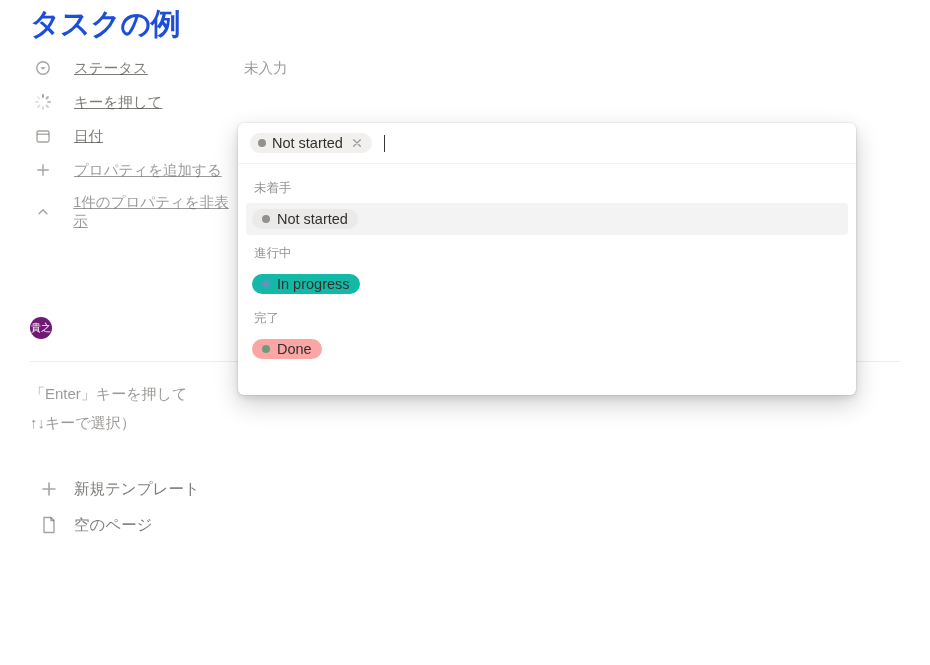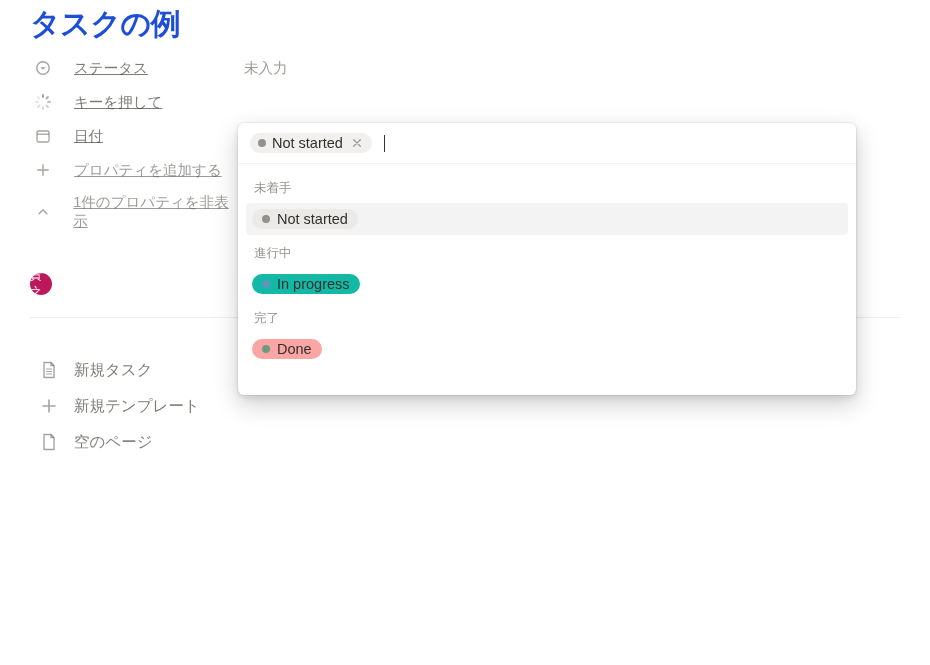--- a/index.html
+++ b/index.html
@@ -61,27 +61,28 @@
       display: flex;
       align-items: center;
       gap: 12px;
       margin-top: 36px;
       font-size: 14.5px;
     }
     .avatar {
       width: 22px;
       height: 22px;
       border-radius: 50%;
-      background: #be185d;
+      background: #701a75;
       color: #fff;
-      font-size: 12px;
+      font-size: 10px;
       display: flex;
       align-items: center;
       justify-content: center;
       font-weight: 500;
+      margin-top: 44px;
     }
     .relation-text {
       color: rgb(55,53,47);
     }
     .divider {
       border: none;
       border-top: 1px solid rgba(55,53,47,0.09);
       margin: 22px 0 18px 0;
     }
     .hint {
@@ -295,32 +296,26 @@
       <div class="prop-val"></div>
     </div>
   </div>
 
   <div class="relation-row">
     <span class="avatar">貴之</span>
   </div>
 
   <hr class="divider">
 
+  <div class="hint">
+    <div>「Enter」キーを押して</div>
+    <div>↑↓キーで選択）</div>
+  </div>
 
   <div class="create-list">
-    <div class="create-item">
-      <span class="ico">
-        <svg viewBox="0 0 20 20" width="20" height="20">
-            <path d="M5 2.5h7l3 3v12H5z" fill="none" stroke="currentColor" stroke-width="1.4" stroke-linejoin="round"></path>
-            <path d="M12 2.5v3h3" fill="none" stroke="currentColor" stroke-width="1.4"></path>
-            <path d="M7.5 9h5M7.5 11.5h5M7.5 14h5" stroke="currentColor" stroke-width="1.2" stroke-linecap="round"></path>
-          </svg>
-      </span>
-      <span>新規タスク</span>
-    </div>
     <div class="create-item">
       <span class="ico">
         <svg viewBox="0 0 16 16" width="16" height="16">
             <path d="M8 2v12M2 8h12" stroke="currentColor" stroke-width="1.6" stroke-linecap="round"></path>
           </svg>
       </span>
       <span>新規テンプレート</span>
     </div>
     <div class="create-item">
       <span class="ico">

